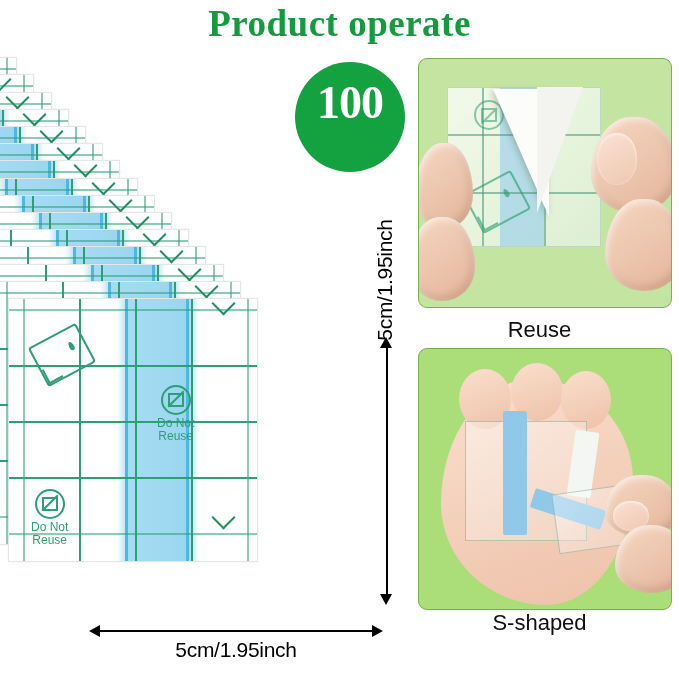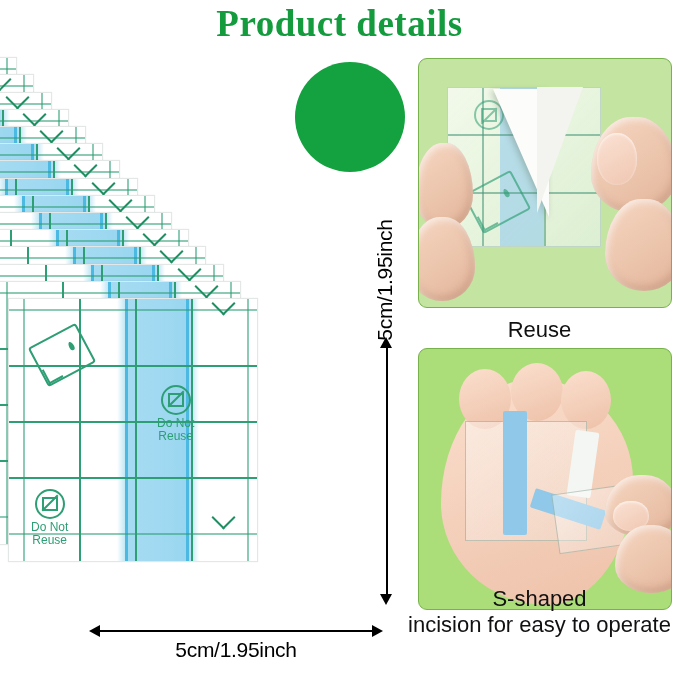--- a/index.html
+++ b/index.html
@@ -84,21 +84,21 @@
   #dim-h-label{position:absolute;left:97px;top:638px;width:278px;text-align:center;
     font-size:21px;color:#000;letter-spacing:-.3px;}
 
   
   .panel{position:absolute;left:418px;width:252px;border:1.5px solid #77b24d;border-radius:9px;overflow:hidden;}
   #panel-reuse{top:58px;height:248px;background:#c4e4a1;}
   #panel-incision{top:348px;height:260px;background:#abdd78;}
   .cap{position:absolute;left:400px;width:279px;text-align:center;color:#111;
        font-size:22px;line-height:26px;}
   #cap-reuse{top:317px;}
-  #cap-incision{top:586px;text-align:center;}
+  #cap-incision{top:610px;text-align:center;}
 
   
   .ph{position:absolute;inset:0;}
   .patch-photo{position:absolute;left:28px;top:28px;width:152px;height:158px;
       background:linear-gradient(135deg,rgba(255,255,255,.78),rgba(236,246,240,.62));
       border:1px solid rgba(180,205,190,.8);}
   .patch-photo .pb{position:absolute;top:0;bottom:0;left:52px;width:44px;background:rgba(150,205,235,.62);}
   .patch-photo .pg-v{position:absolute;top:0;bottom:0;width:1.5px;background:rgba(70,150,120,.55);}
   .patch-photo .pg-h{position:absolute;left:0;right:0;height:1.5px;background:rgba(70,150,120,.55);}
   .finger{position:absolute;border-radius:46% 46% 50% 50%/60% 60% 40% 40%;
@@ -111,21 +111,21 @@
   .hand{position:absolute;border-radius:48% 52% 45% 55%/55% 45% 55% 45%;
         background:linear-gradient(160deg,#fadfcd,#eec1a9);}
   .patch-on{position:absolute;background:linear-gradient(140deg,rgba(255,255,255,.42),rgba(245,250,248,.22));
             border:1px solid rgba(120,150,135,.45);}
   .blue-strip{position:absolute;background:#8fc8e8;border-radius:2px;}
   .white-strip{position:absolute;background:#f4f6f3;border-radius:2px;}
 </style>
 </head>
 <body>
 
-<div id="page-title">Product details</div>
+<div id="page-title">Product operate</div>
 
 <div id="stack">
 
 <div class="sheet" style="left: -232.8px; top: 9.2px; z-index: 1;">
       <div class="grid">
         <div class="gl-v gl-dot" style="left: 238px;"></div>
         <div class="gl-h gl-dot" style="top: 10px;"></div>
         <div class="gl-h" style="top: 66px;"></div>
         <div class="gl-h" style="top: 122px;"></div>
         <div class="gl-h" style="top: 178px;"></div>
@@ -487,20 +487,21 @@
         </div>
         <div>Do Not</div>
         <div>Reuse</div>
       </div>
       <div class="chev" style="left: 206px; top: -4px;"></div>
       <div class="chev" style="left: 206px; top: 210px;"></div>
     </div>
   </div>
 
 <div id="badge">
+  <span class="big">100</span>
 </div>
 
 <div id="dim-v" class="dim-line"></div>
 <div class="arw arw-up" style="left:380px;top:337px;"></div>
 <div class="arw arw-dn" style="left:380px;top:594px;"></div>
 <div id="dim-v-label">5cm/1.95inch</div>
 
 <div id="dim-h" class="dim-line"></div>
 <div class="arw arw-lf" style="left:89px;top:625px;"></div>
 <div class="arw arw-rt" style="left:372px;top:625px;"></div>
@@ -562,14 +563,13 @@
     <div class="blue-strip" style="left:112px;top:150px;width:74px;height:20px;transform:rotate(18deg);"></div>
     <div class="patch-on" style="left:136px;top:140px;width:76px;height:58px;transform:rotate(-8deg);"></div>
 
     <div class="finger" style="left:186px;top:126px;width:74px;height:62px;"></div>
     <div class="nail" style="left:194px;top:152px;width:36px;height:30px;"></div>
     <div class="finger" style="left:196px;top:176px;width:72px;height:68px;"></div>
   </div>
 </div>
 <div id="cap-incision" class="cap">
   <div>S-shaped</div>
-  <div>incision for easy to operate</div>
 </div>
 
 </body></html>

